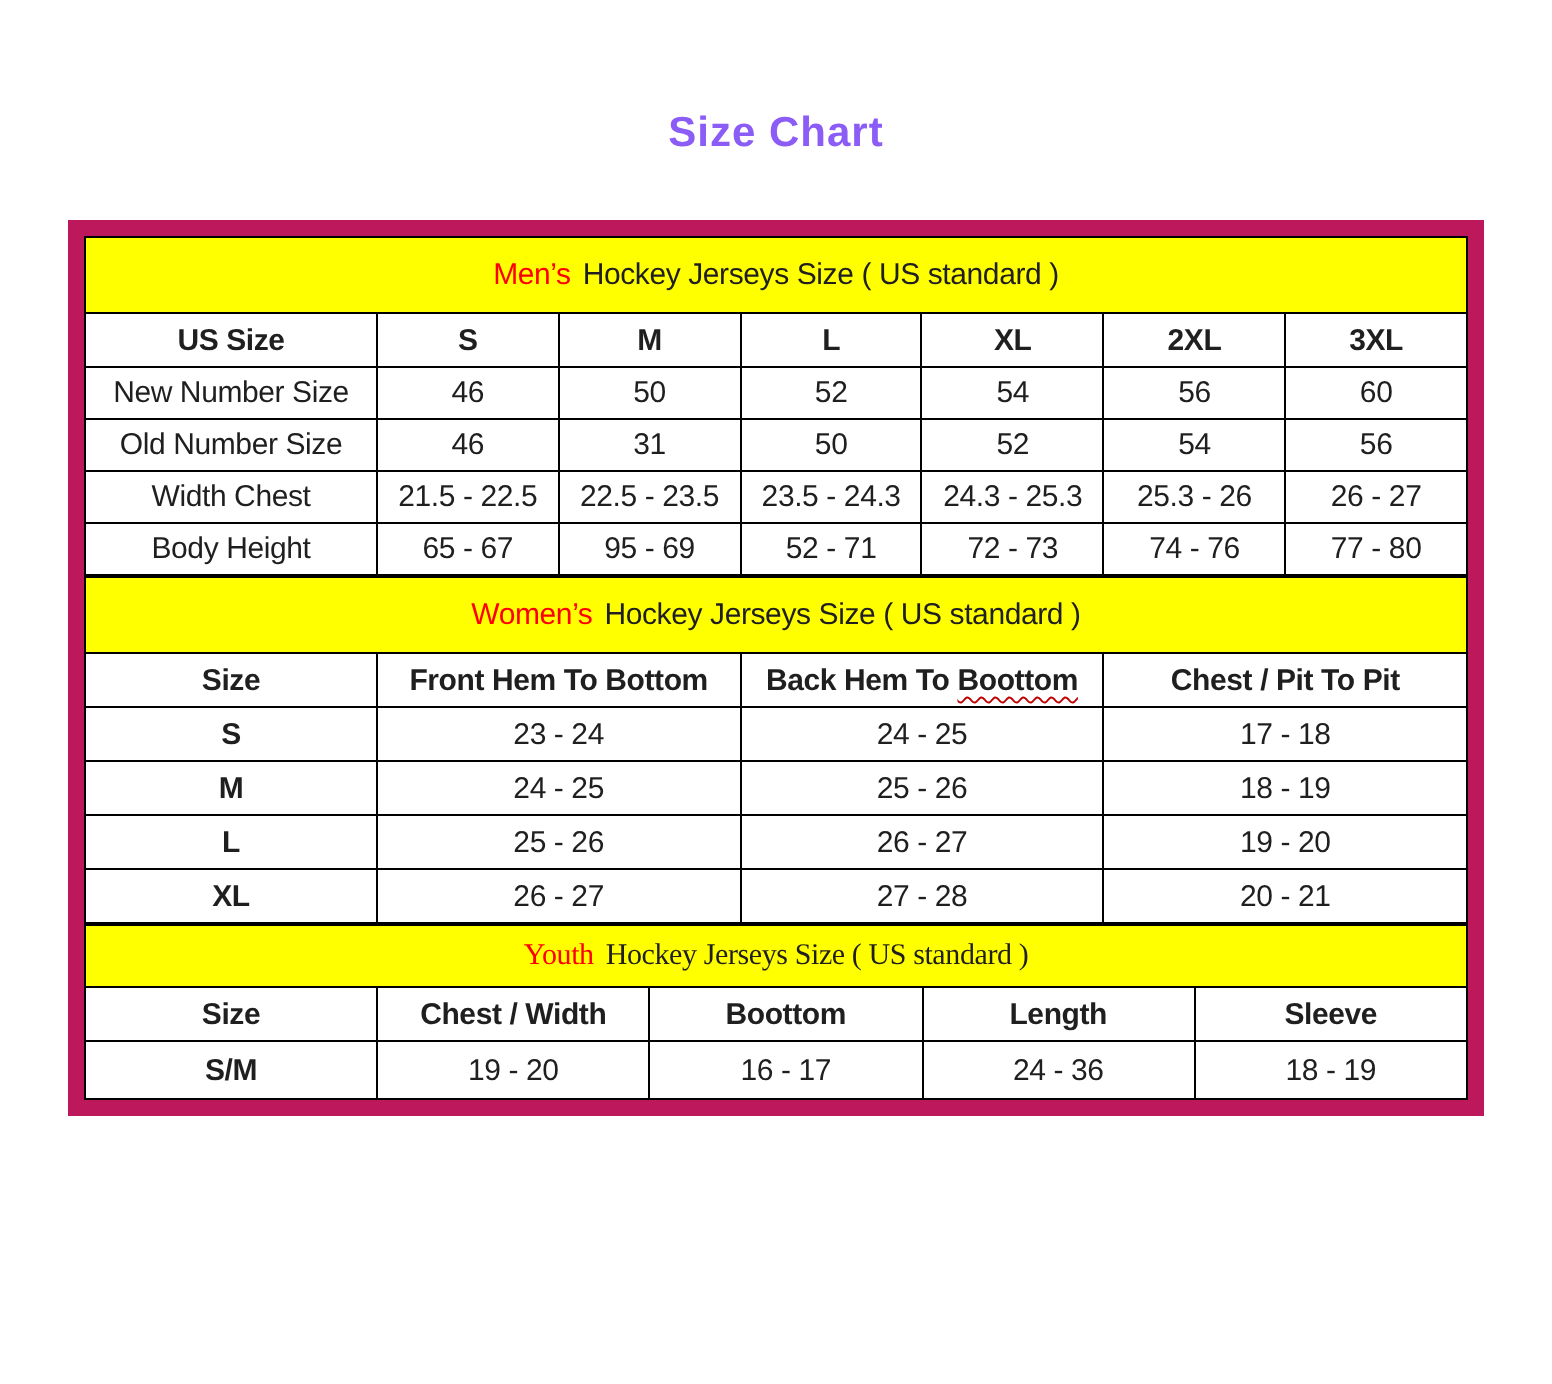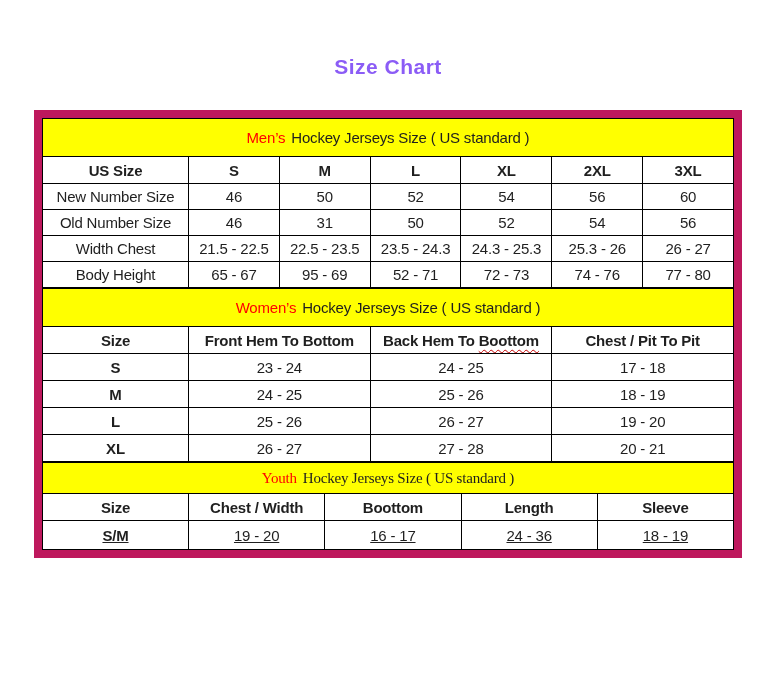--- a/index.html
+++ b/index.html
@@ -49,21 +49,21 @@
     font-size: 18px;
     font-weight: bold;
     letter-spacing: 0;
   }
   table.sec.youth td.band { height: 30px; font-family: Liberation Serif, serif; }
   .hl { color: #ff0000; }
   .band-rest { margin-left: 6px; }
   tr.head th { height: 26px; font-weight: bold; }
   tr.datarow td { height: 25px; }
   table.sec.womens tr.datarow td { height: 26px; }
-  table.sec.youth tr.datarow td { height: 28px; text-decoration: underline; }
+  table.sec.youth tr.datarow td { height: 28px; }
   td.rlabel { }
   td.rlabel.bold, table.sec.womens td.rlabel, table.sec.youth td.rlabel { font-weight: bold; }
   .squiggle {
     text-decoration: underline;
     text-decoration-style: wavy;
     text-decoration-color: #c00000;
     text-decoration-thickness: 1px;
     text-underline-offset: 3px;
     text-decoration-skip-ink: none;
     margin-left: 4px;

